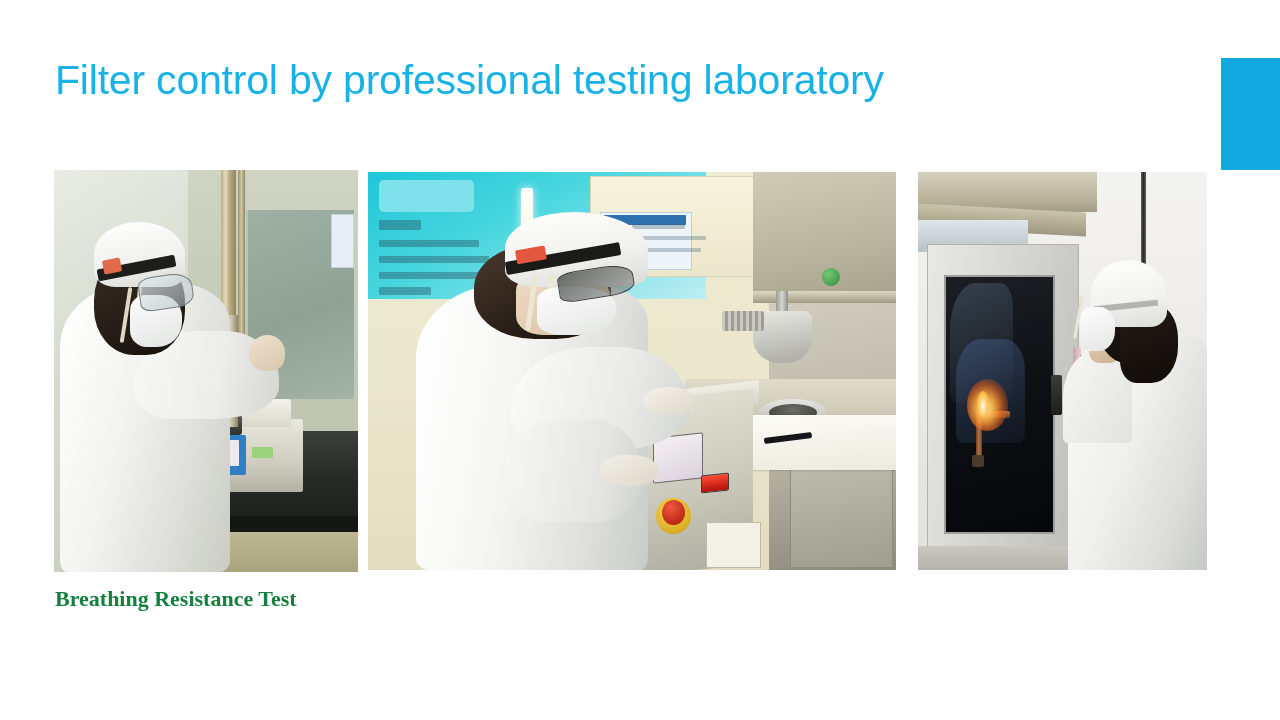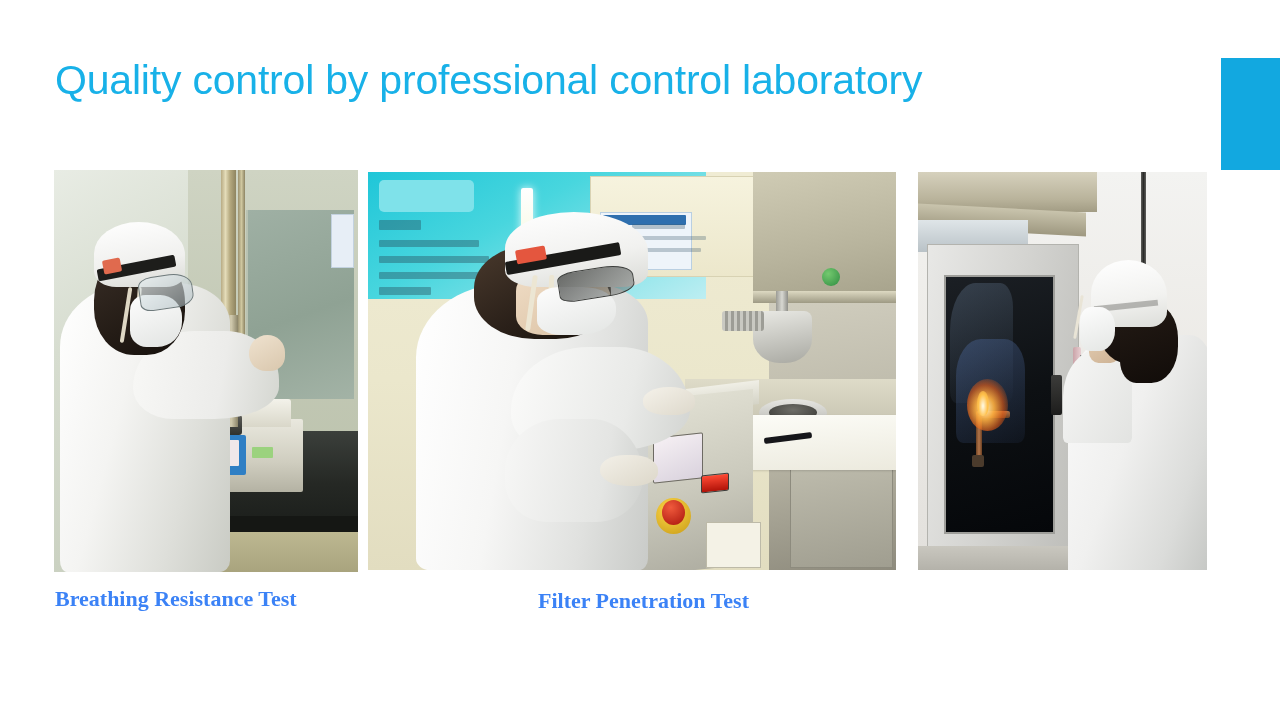--- a/index.html
+++ b/index.html
@@ -63,21 +63,21 @@
   #photo-breathing  { left: 54px;  top: 170px; width: 304px; height: 402px; }
   #photo-filter     { left: 368px; top: 172px; width: 528px; height: 398px; }
   #photo-flame      { left: 918px; top: 172px; width: 289px; height: 398px; }
 
   
   .caption {
     position: absolute;
     font-family: "Liberation Serif", serif;
     font-size: 22px;
     font-weight: 700;
-    color: #3b82f6;
+    color: #15803d;
     white-space: nowrap;
   }
   #caption-breathing { left: 55px;  top: 586px; }
   #caption-filter    { left: 538px; top: 588px; }
   #caption-flame     { left: 941px; top: 588px; }
 
   
   .s1-wall-left   { left:0; top:0; width:46%; height:100%;
     background:linear-gradient(150deg,#e8ece4 0%,#d7ddd0 38%,#c6cdbc 100%); }
   .s1-wall-right  { left:44%; top:0; width:56%; height:100%;
@@ -324,21 +324,21 @@
   .s3-strap       { left:55%; top:31%; width:1%; height:11%;
     background:#e9e4d6; transform:rotate(10deg); border-radius:2px; }
   .s3-floorline   { left:0; top:94%; width:52%; height:6%;
     background:linear-gradient(180deg,#c9c7bf,#b4b2aa); }
 </style>
 </head>
 <body>
 
 <div class="slide">
 
-  <div class="slide-title">Quality control by professional control laboratory</div>
+  <div class="slide-title">Filter control by professional testing laboratory</div>
 
   <div class="accent-block"></div>
 
   <div class="photo" id="photo-breathing">
     <div class="scene">
       <div class="lay s1-wall-left"></div>
       <div class="lay s1-wall-right"></div>
       <div class="lay s1-window"></div>
       <div class="lay s1-post"></div>
       <div class="lay s1-post2"></div>
@@ -456,15 +456,14 @@
       <div class="lay s3-head"></div>
       <div class="lay s3-hair"></div>
       <div class="lay s3-cap"></div>
       <div class="lay s3-cap-line"></div>
       <div class="lay s3-strap"></div>
       <div class="lay s3-mask"></div>
     </div>
   </div>
 
   <div class="caption" id="caption-breathing">Breathing Resistance Test</div>
-  <div class="caption" id="caption-filter">Filter Penetration Test</div>
 
 </div>
 
 </body></html>

